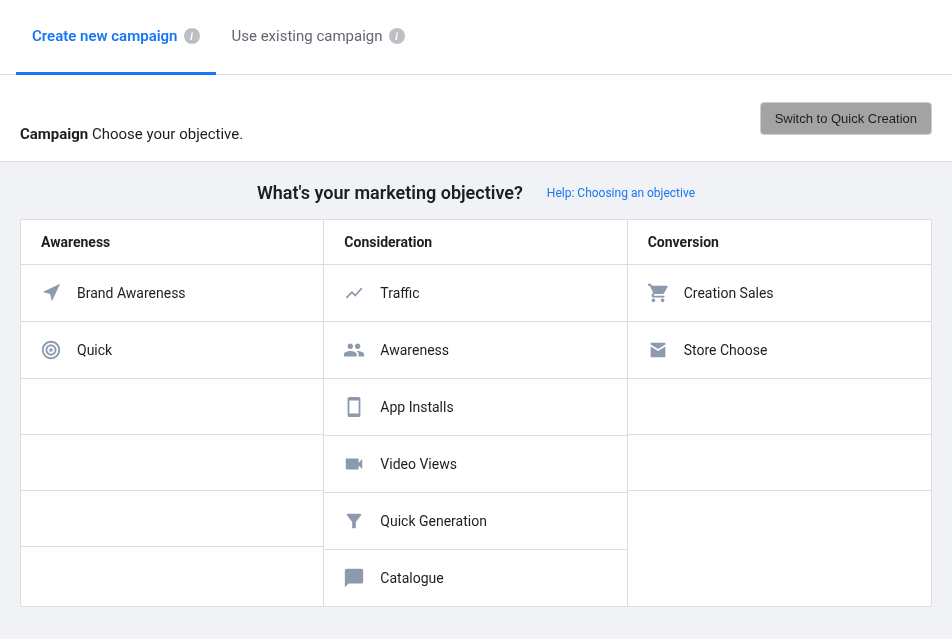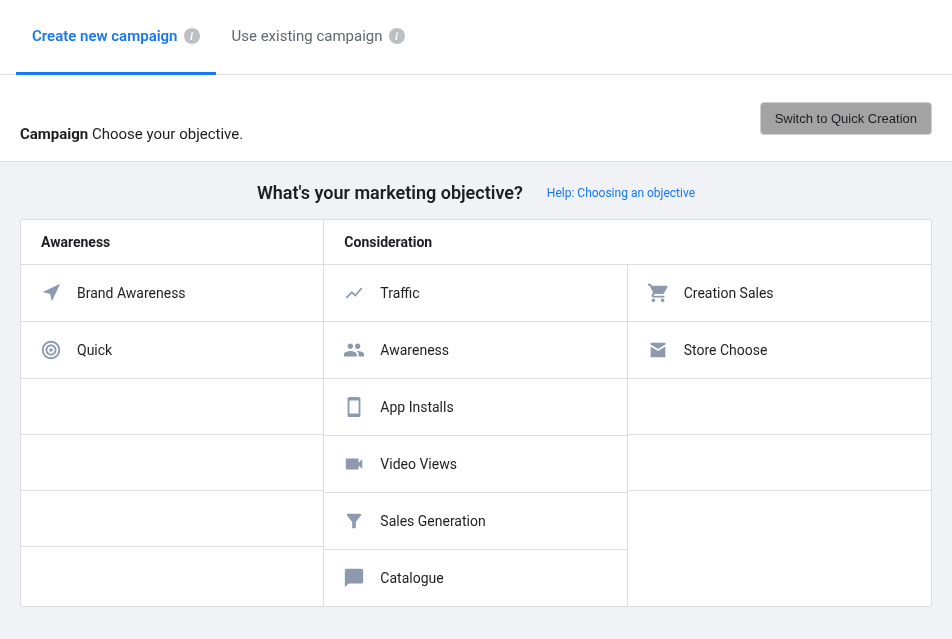--- a/index.html
+++ b/index.html
@@ -191,20 +191,21 @@
   <div class="objective-heading">
     <span>What's your marketing objective?</span>
     <a class="help-link">Help: Choosing an objective</a>
   </div>
 
   <div class="objective-table">
 
     <div class="table-header-row">
       <div class="table-header-cell">Awareness</div>
       <div class="table-header-cell">Consideration</div>
+      <div class="table-header-cell">Conversion</div>
     </div>
 
     <div class="table-body">
 
       <div class="table-col">
 
         <div class="table-cell">
           <div class="cell-icon">
             <svg width="22" height="22" viewBox="0 0 24 24" xmlns="http://www.w3.org/2000/svg">
               <path d="M3 11l19-9-9 19-2-8-8-2z"></path>
@@ -267,21 +268,21 @@
           </div>
           <span class="cell-label">Video Views</span>
         </div>
 
         <div class="table-cell">
           <div class="cell-icon">
             <svg width="22" height="22" viewBox="0 0 24 24" xmlns="http://www.w3.org/2000/svg">
               <path d="M4.25 5.61C6.27 8.2 10 13 10 13v6c0 .55.45 1 1 1h2c.55 0 1-.45 1-1v-6s3.72-4.8 5.74-7.39C20.25 4.95 19.78 4 18.95 4H5.04c-.83 0-1.3.95-.79 1.61z"></path>
             </svg>
           </div>
-          <span class="cell-label">Sales Generation</span>
+          <span class="cell-label">Quick Generation</span>
         </div>
 
         <div class="table-cell">
           <div class="cell-icon">
             <svg width="22" height="22" viewBox="0 0 24 24" xmlns="http://www.w3.org/2000/svg">
               <path d="M20 2H4c-1.1 0-2 .9-2 2v18l4-4h14c1.1 0 2-.9 2-2V4c0-1.1-.9-2-2-2z"></path>
             </svg>
           </div>
           <span class="cell-label">Catalogue</span>
         </div>

